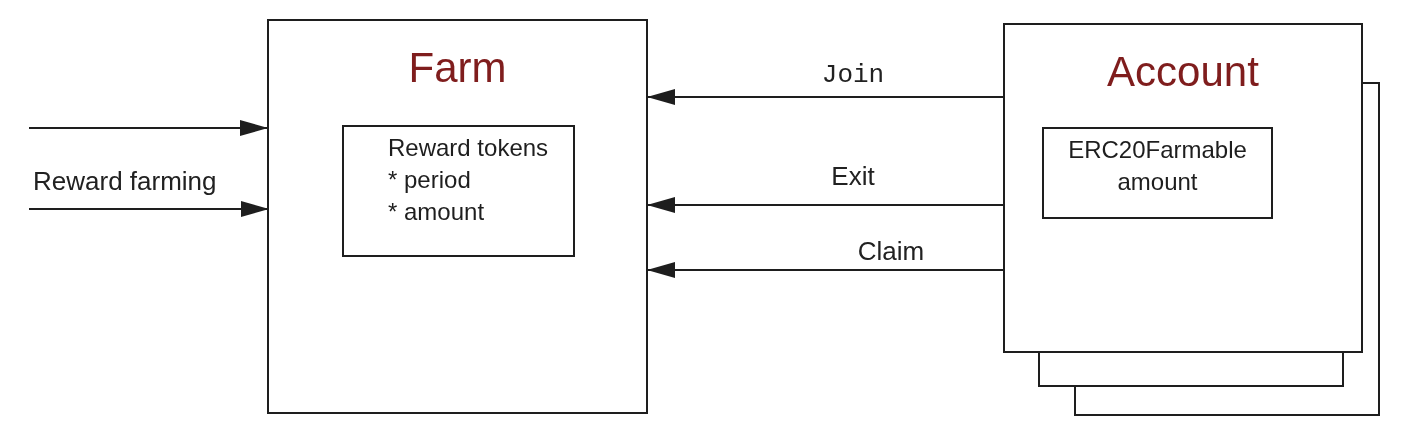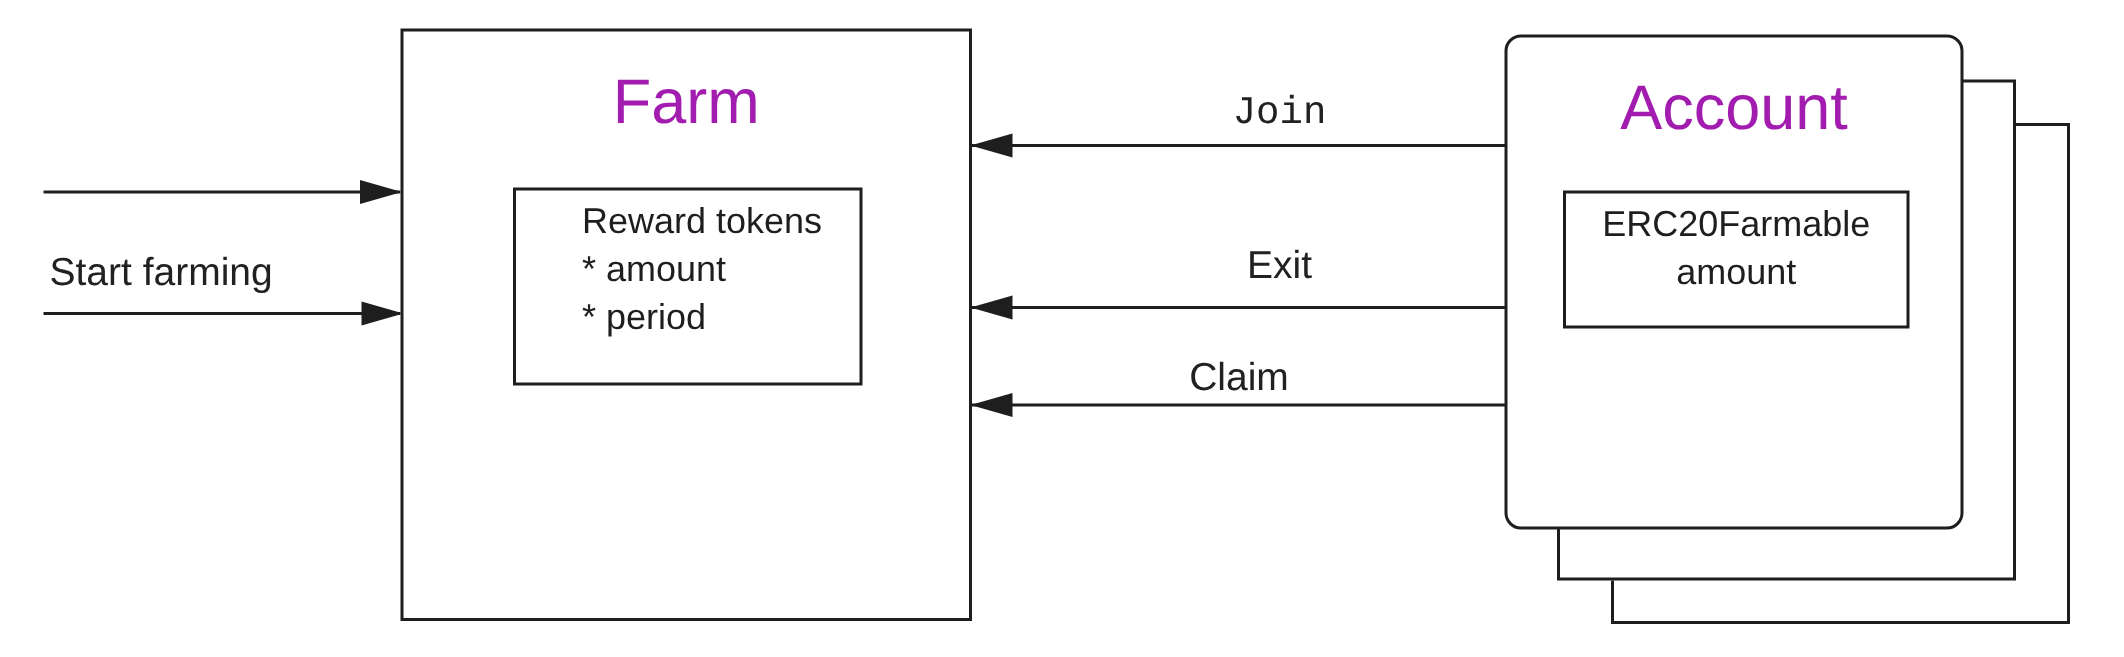--- a/index.html
+++ b/index.html
@@ -19,21 +19,21 @@
     position:absolute;
     box-sizing:border-box;
     border:2px solid var(--stroke);
     background:var(--bg);
   }
   .title{
     text-align:center;
     font-size:42px;
     line-height:1.3;
     margin-top:20px;
-    color:#a21caf;
+    color:#7f1d1d;
   }
   .innerbox{
     position:absolute;
     box-sizing:border-box;
     border:2px solid var(--stroke);
     background:var(--bg);
     font-size:24px;
     line-height:32px;
   }
   .innerbox.left-text{padding:5px 8px;text-align:left;}
@@ -68,56 +68,56 @@
 </head>
 <body>
 
 <div class="canvas">
 
   <div class="arrow point-right" style="left:29px;top:120px;width:238px;">
     <span class="line"></span>
     <span class="head"></span>
   </div>
 
-  <div class="lbl" style="left:33px;top:164px;">Start farming</div>
+  <div class="lbl" style="left:33px;top:164px;">Reward farming</div>
   <div class="arrow point-right" style="left:29px;top:201px;width:239px;">
     <span class="line"></span>
     <span class="head"></span>
   </div>
 
   <div class="box" style="left:267px;top:19px;width:381px;height:395px;">
     <div class="title">Farm</div>
     <div class="innerbox left-text" style="left:73px;top:104px;width:233px;height:132px;padding-left:44px;">
       <div>Reward tokens</div>
+      <div>* period</div>
       <div>* amount</div>
-      <div>* period</div>
     </div>
   </div>
 
   <div class="lbl centered" style="left:703px;top:58px;width:300px;font-family:Liberation Mono, monospace;">Join</div>
   <div class="arrow point-left" style="left:648px;top:89px;width:356px;">
     <span class="line"></span>
     <span class="head"></span>
   </div>
 
   <div class="lbl centered" style="left:703px;top:159px;width:300px;">Exit</div>
   <div class="arrow point-left" style="left:648px;top:197px;width:356px;">
     <span class="line"></span>
     <span class="head"></span>
   </div>
 
-  <div class="lbl centered" style="left:676px;top:234px;width:300px;">Claim</div>
+  <div class="lbl centered" style="left:741px;top:234px;width:300px;">Claim</div>
   <div class="arrow point-left" style="left:648px;top:262px;width:356px;">
     <span class="line"></span>
     <span class="head"></span>
   </div>
 
   <div class="box" style="left:1074px;top:82px;width:306px;height:334px;"></div>
   <div class="box" style="left:1038px;top:53px;width:306px;height:334px;"></div>
-  <div class="box" style="left:1003px;top:23px;width:306px;height:330px;border-radius:11px;">
+  <div class="box" style="left:1003px;top:23px;width:360px;height:330px;">
     <div class="title">Account</div>
     <div class="innerbox center-text" style="left:37px;top:102px;width:231px;height:92px;">
       <div>ERC20Farmable</div>
       <div>amount</div>
     </div>
   </div>
 
 </div>
 
 </body></html>

